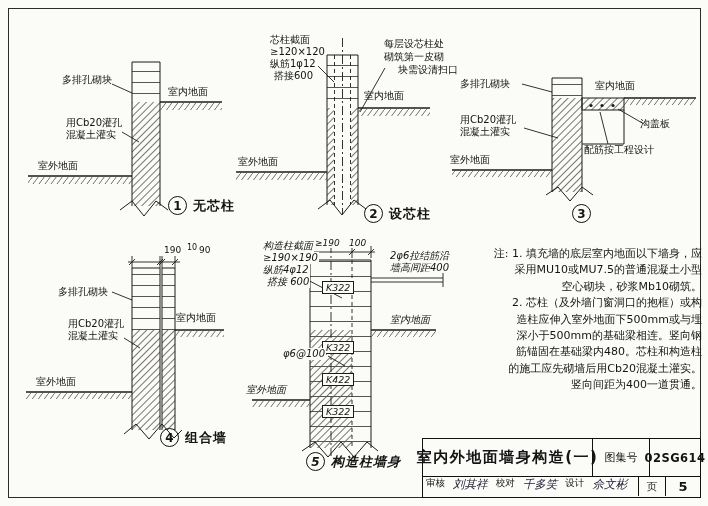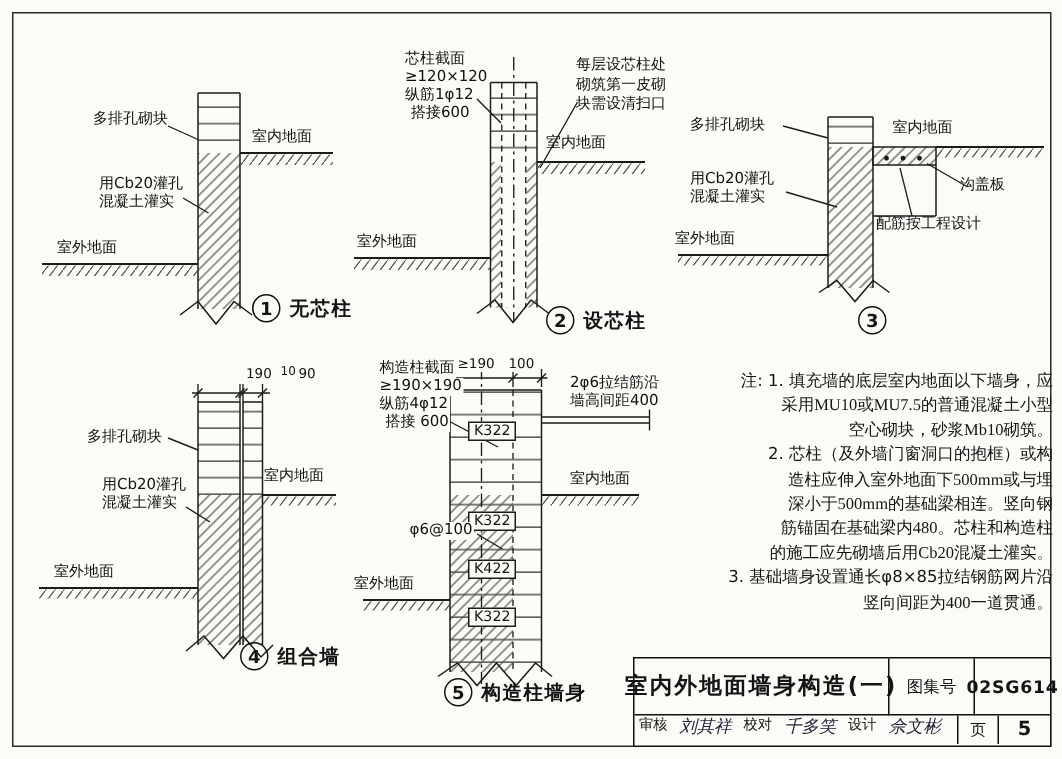--- a/index.html
+++ b/index.html
@@ -19,21 +19,21 @@
   .kbox{ position:absolute; font-size:9.5px; line-height:11px; padding:0 3px;
          border:1px solid #1b1b1b; background:#fbfbf8; white-space:nowrap; }
   .cap { position:absolute; display:flex; align-items:center; gap:6px; }
   .num { width:19px; height:19px; border:1.7px solid #111; border-radius:50%;
          display:flex; align-items:center; justify-content:center;
          font-size:12px; font-weight:bold; flex:0 0 auto; }
   .cap-text { font-size:13px; font-weight:bold; letter-spacing:1px; white-space:nowrap; }
 
   .notes { position:absolute; left:424px; top:246px; width:278px; }
   .nl { font-size:11px; line-height:16.4px; white-space:nowrap;text-align:right; }
-  .ind0 { padding-left:0; } .ind1 { padding-left:15px; } .ind2 { padding-left:31px;font-family:Liberation Serif, serif; }
+  .ind0 { padding-left:0; } .ind1 { padding-left:15px; } .ind2 { padding-left:31px; }
 
   .titleblock { position:absolute; left:422px; top:438px; width:279px; height:60px;
                 border:1.6px solid #111; background:#fbfbf8; }
   .tb-title { position:absolute; left:0; top:0; width:170px; height:38px;
               border-right:1.2px solid #111; border-bottom:1.2px solid #111;
               display:flex; align-items:center; justify-content:center;
               font-size:15px; font-weight:bold; letter-spacing:1.5px; white-space:nowrap; }
   .tb-atlas-label { position:absolute; left:170px; top:0; width:57px; height:38px;
               border-right:1.2px solid #111; border-bottom:1.2px solid #111;
               display:flex; align-items:center; justify-content:center; font-size:11px; }
@@ -144,21 +144,21 @@
         <line x1="157" y1="46" x2="132" y2="90"></line>
       </g>
       <path d="M90,187 L102,178 L114,193 L126,178 L138,187" stroke="#1b1b1b" stroke-width="1" fill="none"></path>
     </svg>
     <span class="lbl" style="left:42px;top:12px">芯柱截面</span>
     <span class="lbl" style="left:42px;top:24px">≥120×120</span>
     <span class="lbl" style="left:42px;top:36px">纵筋1φ12</span>
     <span class="lbl" style="left:46px;top:48px">搭接600</span>
     <span class="lbl" style="left:156px;top:16px">每层设芯柱处</span>
     <span class="lbl" style="left:156px;top:29px">砌筑第一皮砌</span>
-    <span class="lbl" style="left:156px;top:42px">块需设清扫口</span>
+    <span class="lbl" style="left:170px;top:42px">块需设清扫口</span>
     <span class="lbl" style="left:136px;top:68px">室内地面</span>
     <span class="lbl" style="left:10px;top:134px">室外地面</span>
     <div class="cap" style="left:136px;top:182px">
       <span class="num">2</span>
       <span class="cap-text">设芯柱</span>
     </div>
   </div>
 
   <div class="detail" style="left:448px;top:52px;width:254px;height:186px;">
     <svg width="254" height="186">
@@ -275,21 +275,21 @@
     <span class="lbl" style="left:56px;top:76px">用Cb20灌孔</span>
     <span class="lbl" style="left:56px;top:88px">混凝土灌实</span>
     <span class="lbl" style="left:164px;top:70px">室内地面</span>
     <span class="lbl" style="left:24px;top:134px">室外地面</span>
     <div class="cap" style="left:148px;top:186px">
       <span class="num">4</span>
       <span class="cap-text">组合墙</span>
     </div>
   </div>
 
-  <div class="detail" style="left:230px;top:232px;width:215px;height:248px;">
+  <div class="detail" style="left:240px;top:232px;width:215px;height:248px;font-style:italic;">
     <svg width="215" height="248">
       <defs>
         <pattern id="h5" width="5" height="5" patternTransform="rotate(45)" patternUnits="userSpaceOnUse">
           <line x1="2.5" y1="0" x2="2.5" y2="5" stroke="#55534e" stroke-width="0.8"></line>
         </pattern>
         <pattern id="c5" width="28" height="15" patternUnits="userSpaceOnUse">
           <line x1="0" y1="14.5" x2="28" y2="14.5" stroke="#2c2c2a" stroke-width="0.8"></line>
         </pattern>
         <pattern id="g5" width="6" height="8" patternUnits="userSpaceOnUse">
           <line x1="0" y1="8" x2="6" y2="0" stroke="#4a4a46" stroke-width="0.8"></line>
@@ -357,21 +357,20 @@
 
   <div class="notes">
     <div class="nl ind0">注: 1. 填充墙的底层室内地面以下墙身，应</div>
     <div class="nl ind2">采用MU10或MU7.5的普通混凝土小型</div>
     <div class="nl ind2">空心砌块，砂浆Mb10砌筑。</div>
     <div class="nl ind1">2. 芯柱（及外墙门窗洞口的抱框）或构</div>
     <div class="nl ind2">造柱应伸入室外地面下500mm或与埋</div>
     <div class="nl ind2">深小于500mm的基础梁相连。竖向钢</div>
     <div class="nl ind2">筋锚固在基础梁内480。芯柱和构造柱</div>
     <div class="nl ind2">的施工应先砌墙后用Cb20混凝土灌实。</div>
-    <div class="nl ind1">3. 基础墙身设置通长φ8×85拉结钢筋网片沿</div>
     <div class="nl ind2">竖向间距为400一道贯通。</div>
   </div>
 
   <div class="titleblock">
     <div class="tb-title">室内外地面墙身构造(一)</div>
     <div class="tb-atlas-label">图集号</div>
     <div class="tb-atlas-no">02SG614</div>
     <div class="tb-sigrow">
       <span class="tb-lab">审核</span>
       <span class="sig">刘其祥</span>

